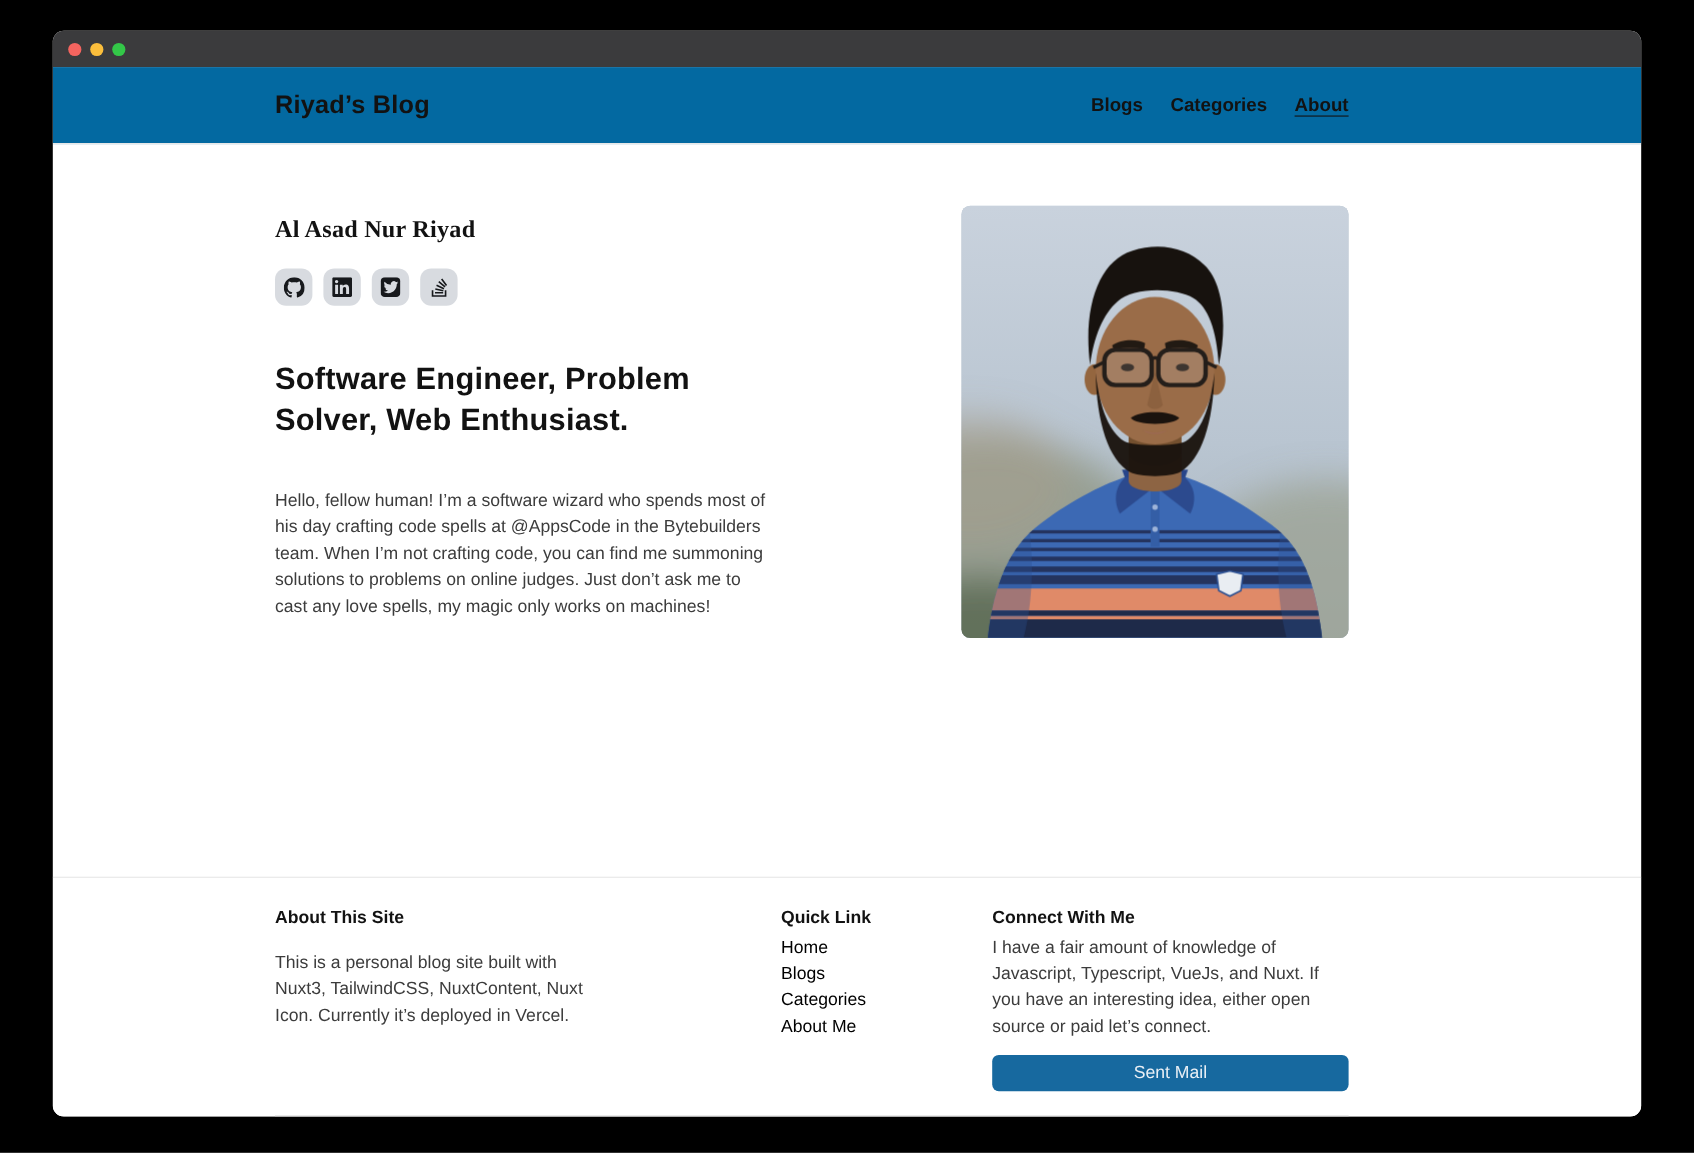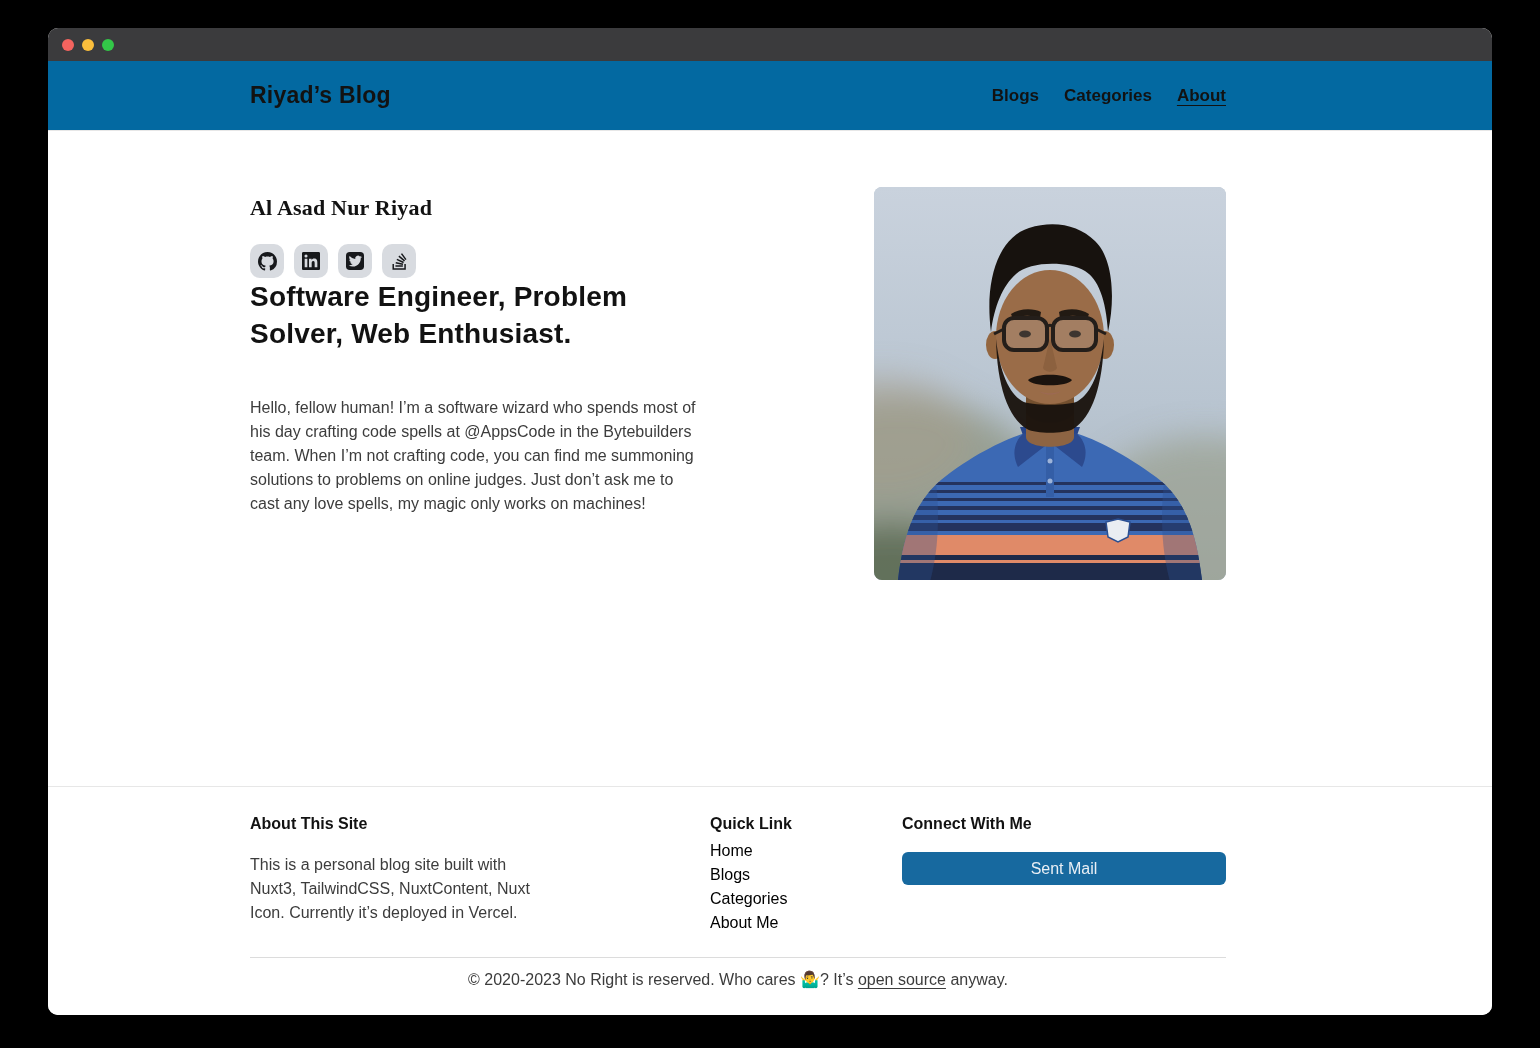--- a/index.html
+++ b/index.html
@@ -42,21 +42,21 @@
   .left-col { width: 470px; }
   h1.name { font-size: 22px; line-height: 42px; font-weight: bold; letter-spacing: 0.2px; font-family: Liberation Serif, serif; }
   .socials { display: flex; gap: 10px; margin-top: 15px; }
   .tile {
     width: 34px; height: 34px; flex: none;
     background: #d8dbe0; border-radius: 10px;
     display: flex; align-items: center; justify-content: center;
     cursor: pointer;
   }
   .tile svg { display: block; }
-  h2.tagline { font-size: 28px; line-height: 37px; font-weight: bold; max-width: 424px; letter-spacing: 0.2px; }
+  h2.tagline { font-size: 28px; line-height: 37px; font-weight: bold; margin-top: 48px; max-width: 424px; letter-spacing: 0.2px; }
   p.bio { margin-top: 44px; font-size: 16px; line-height: 24px; color: #3c3c3c; max-width: 452px; }
 
   .photo {
     width: 352px; height: 393px; flex: none;
     border-radius: 8px; overflow: hidden;
     background: #b9c5d1;
   }
   .photo svg { display: block; }
 
   footer { border-top: 1px solid #e7e7e7; background: #fff; }
@@ -231,21 +231,21 @@
             <li>
                 <a>Categories</a>
               </li>
             <li>
                 <a>About Me</a>
               </li>
           </ul>
         </div>
         <div class="fcol-connect">
           <h3 class="ftitle">Connect With Me</h3>
+          <p class="ftext">I have a fair amount of knowledge of Javascript, Typescript, VueJs, and Nuxt. If you have an interesting idea, either open source or paid let’s connect.</p>
           <button class="sent-mail">Sent Mail</button>
         </div>
       </div>
       <div class="divider"></div>
-      <p class="copyright"><span>© 2020-2023 No Right is reserved. Who cares 🤷‍♂️? It’s </span><a>open source</a><span> anyway.</span></p>
     </div>
   </footer>
 
 </div>
 
 </body></html>

